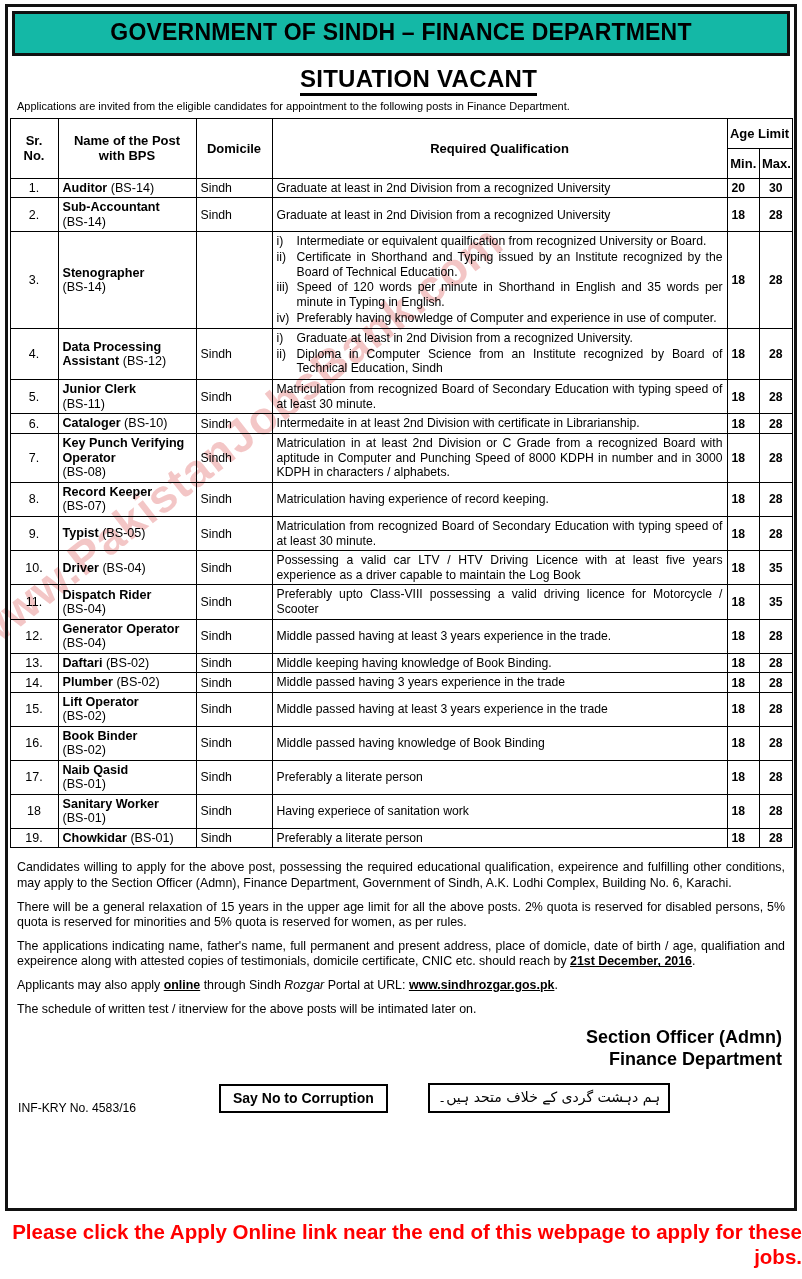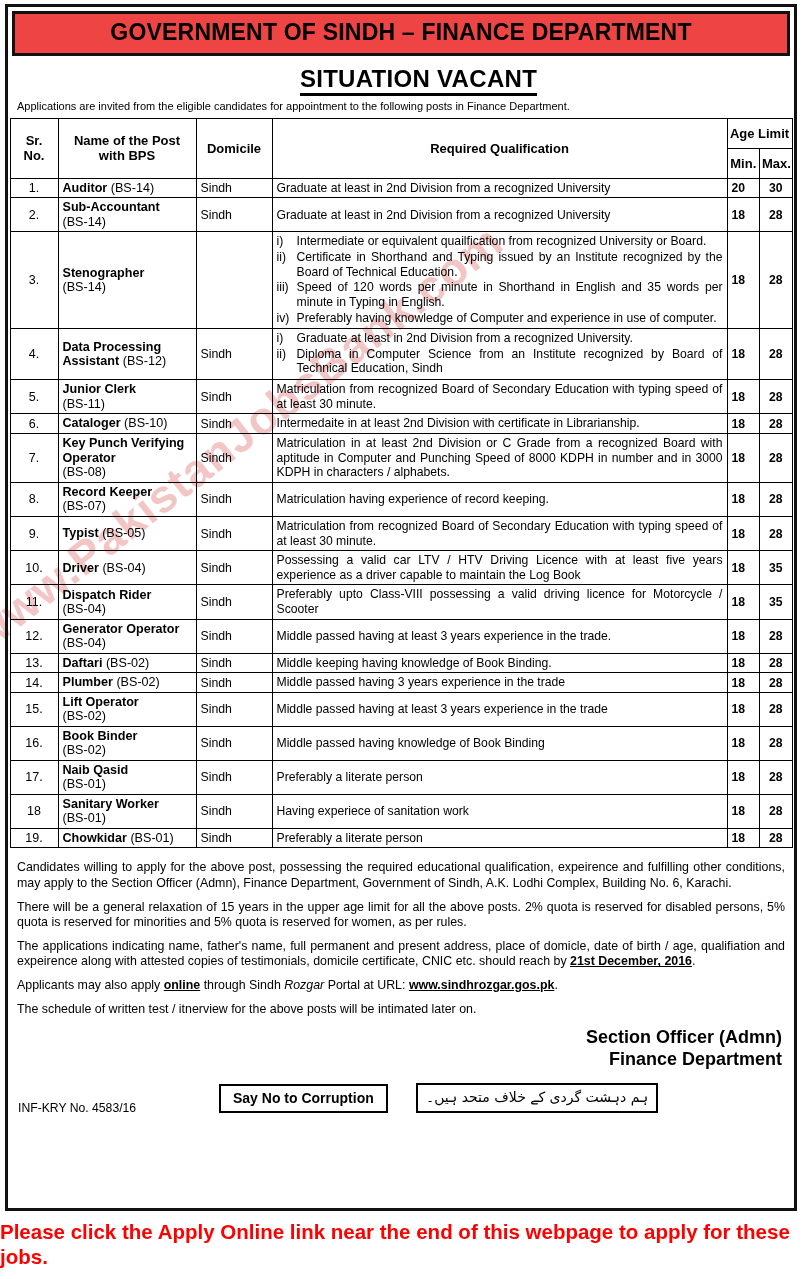--- a/index.html
+++ b/index.html
@@ -28,21 +28,21 @@
     background:transparent;
     height:1207px;
     box-sizing:border-box;
     padding:0;
   }
 
   
   .titlebar{
     margin:4px 4px 0 4px;
     border:3px solid #111;
-    background:#ef4444;
+    background:#14b8a6;
     text-align:center;
     padding:5px 0 7px 0;
   }
   .titlebar .t{
     font-size:23px;font-weight:bold;letter-spacing:.2px;
     font-family:"Liberation Sans",sans-serif;
     white-space:nowrap;
   }
 
   .subtitle{
@@ -124,34 +124,34 @@
     position:absolute;left:2px;bottom:2px;
     font-size:12.2px;
   }
   .box-corruption{
     position:absolute;left:203px;bottom:4px;
     border:2px solid #000;
     padding:4px 12px 5px 12px;
     font-size:14px;font-weight:bold;
   }
   .box-urdu{
-    position:absolute;left:400px;bottom:4px;
+    position:absolute;left:412px;bottom:4px;
     border:2px solid #000;
     padding:2px 8px 3px 8px;
     font-size:14px;
     direction:rtl;
     font-family:"DejaVu Sans",sans-serif;
     line-height:1.45;
     white-space:nowrap;
   }
 
   
   .redbanner{
     position:absolute;left:0;right:0;top:1219px;
-    text-align:left;
+    text-align:right;
     color:#ff0000;
     font-size:20.5px;font-weight:bold;
     line-height:1.22;
     z-index:20;
   }
 </style>
 </head>
 <body>
 
 <div class="page">

